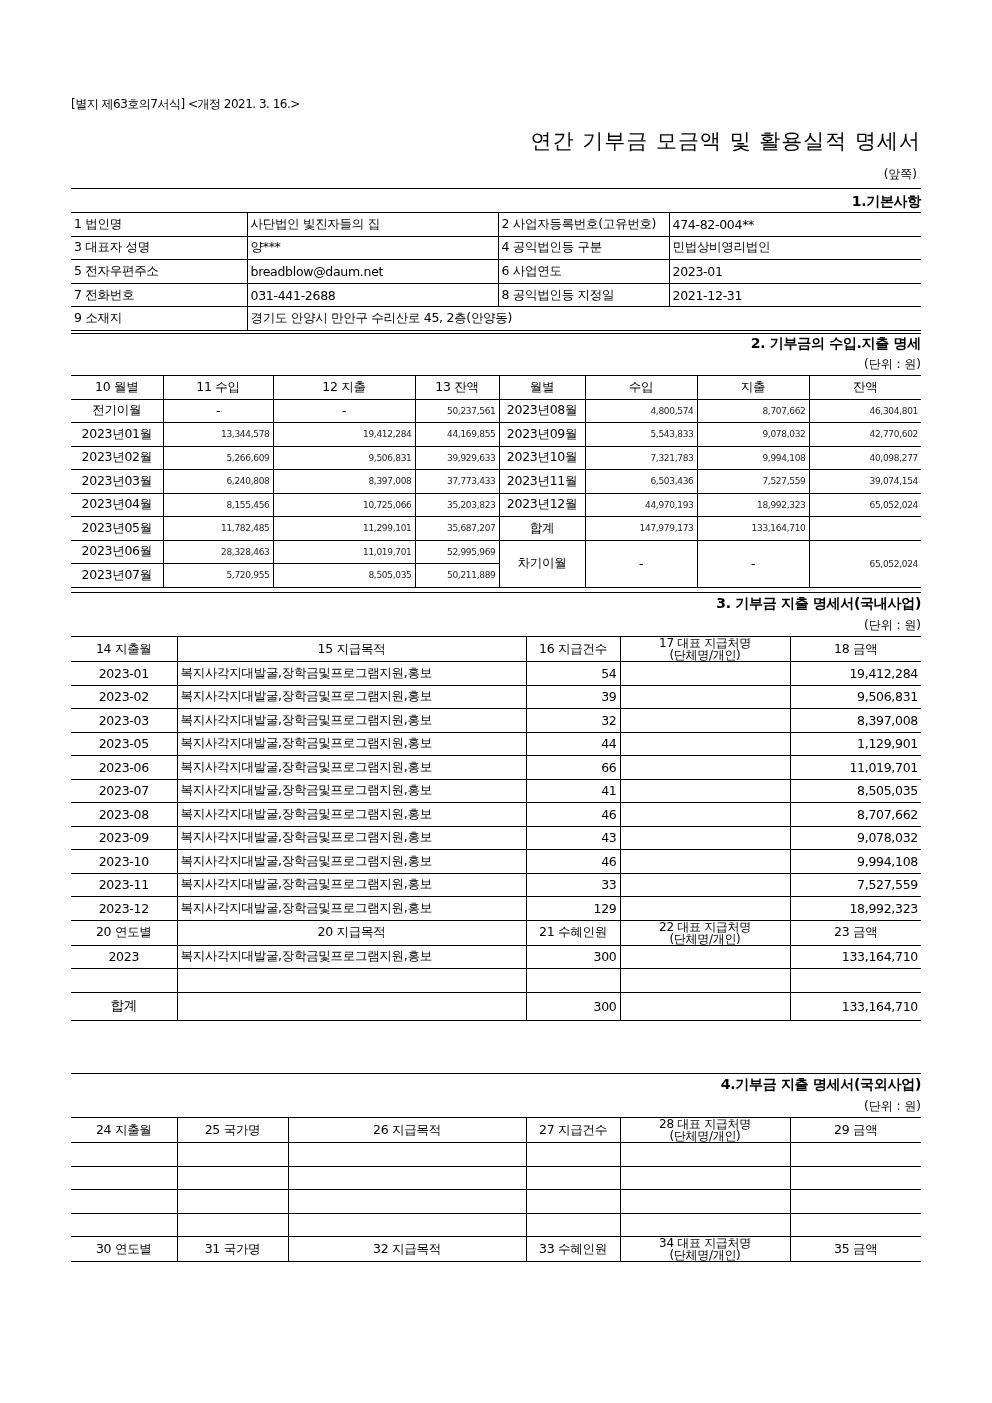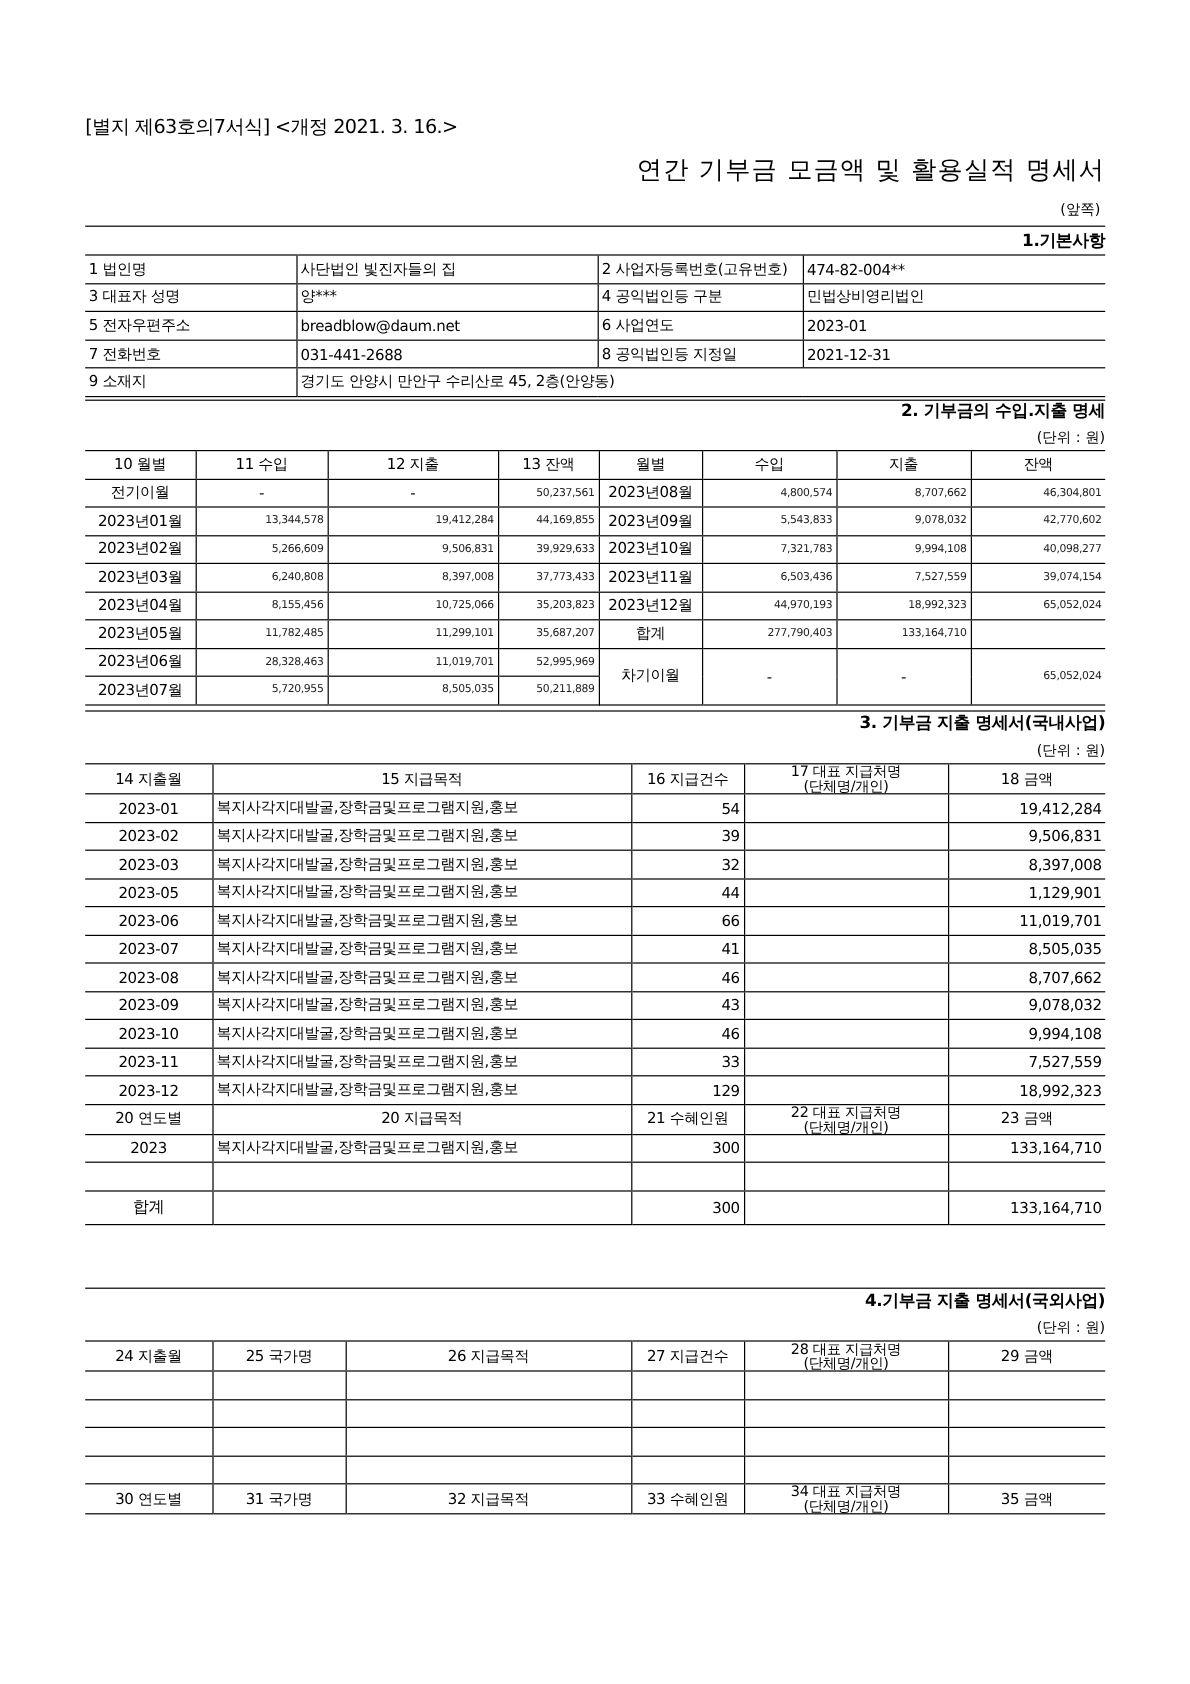--- a/index.html
+++ b/index.html
@@ -1,19 +1,19 @@
 <!DOCTYPE html>
 <html><head>
 <meta charset="utf-8">
 <style>
   * { box-sizing: border-box; margin: 0; padding: 0; }
   html, body { width: 992px; height: 1403px; background: #ffffff; }
   body { font-family: "DejaVu Sans", "Liberation Sans", sans-serif; color: #000; position: relative; }
   .page { position: absolute; left: 71px; top: 0; width: 850px; }
-  .form-ref { position: absolute; top: 96px; left: 0; font-size: 16px; letter-spacing: -0.5px; }
+  .form-ref { position: absolute; top: 96px; left: 0; font-size: 12px; letter-spacing: -0.5px; }
   .doc-title { position: absolute; top: 127px; left: 0; width: 850px; text-align: right; font-size: 21px; letter-spacing: 1px; }
   .front-label { position: absolute; top: 166px; right: 4px; font-size: 12px; }
   .section { position: absolute; left: 0; width: 850px; }
   .section-title { font-size: 14px; font-weight: bold; height: 24px; line-height: 24px; border-top: 1px solid #000; letter-spacing: -0.3px; text-align: right; }
   .unit { text-align: right; font-size: 12px; height: 22px; line-height: 22px; }
   table { border-collapse: collapse; width: 850px; table-layout: fixed; }
   td { border-top: 1px solid #000; border-bottom: 1px solid #000; border-left: 1px solid #000; font-size: 12.5px; padding: 0 3px; white-space: nowrap; overflow: hidden; letter-spacing: -0.3px; }
   td:first-child { border-left: none; margin-top: 48px; }
   .c { text-align: center; }
   .r { text-align: right; }
@@ -150,21 +150,21 @@
             <td class="r small">44,970,193</td>
             <td class="r small">18,992,323</td>
             <td class="r small">65,052,024</td>
           </tr>
           <tr>
             <td class="c">2023년05월</td>
             <td class="r small">11,782,485</td>
             <td class="r small">11,299,101</td>
             <td class="r small">35,687,207</td>
             <td class="c">합계</td>
-            <td class="r small">277,790,403</td>
+            <td class="r small">147,979,173</td>
             <td class="r small">133,164,710</td>
             <td class="r small"></td>
           </tr>
           <tr>
             <td class="c">2023년06월</td>
             <td class="r small">28,328,463</td>
             <td class="r small">11,019,701</td>
             <td class="r small">52,995,969</td>
             <td class="c" rowspan="2">차기이월</td>
             <td class="c" rowspan="2">-</td>

